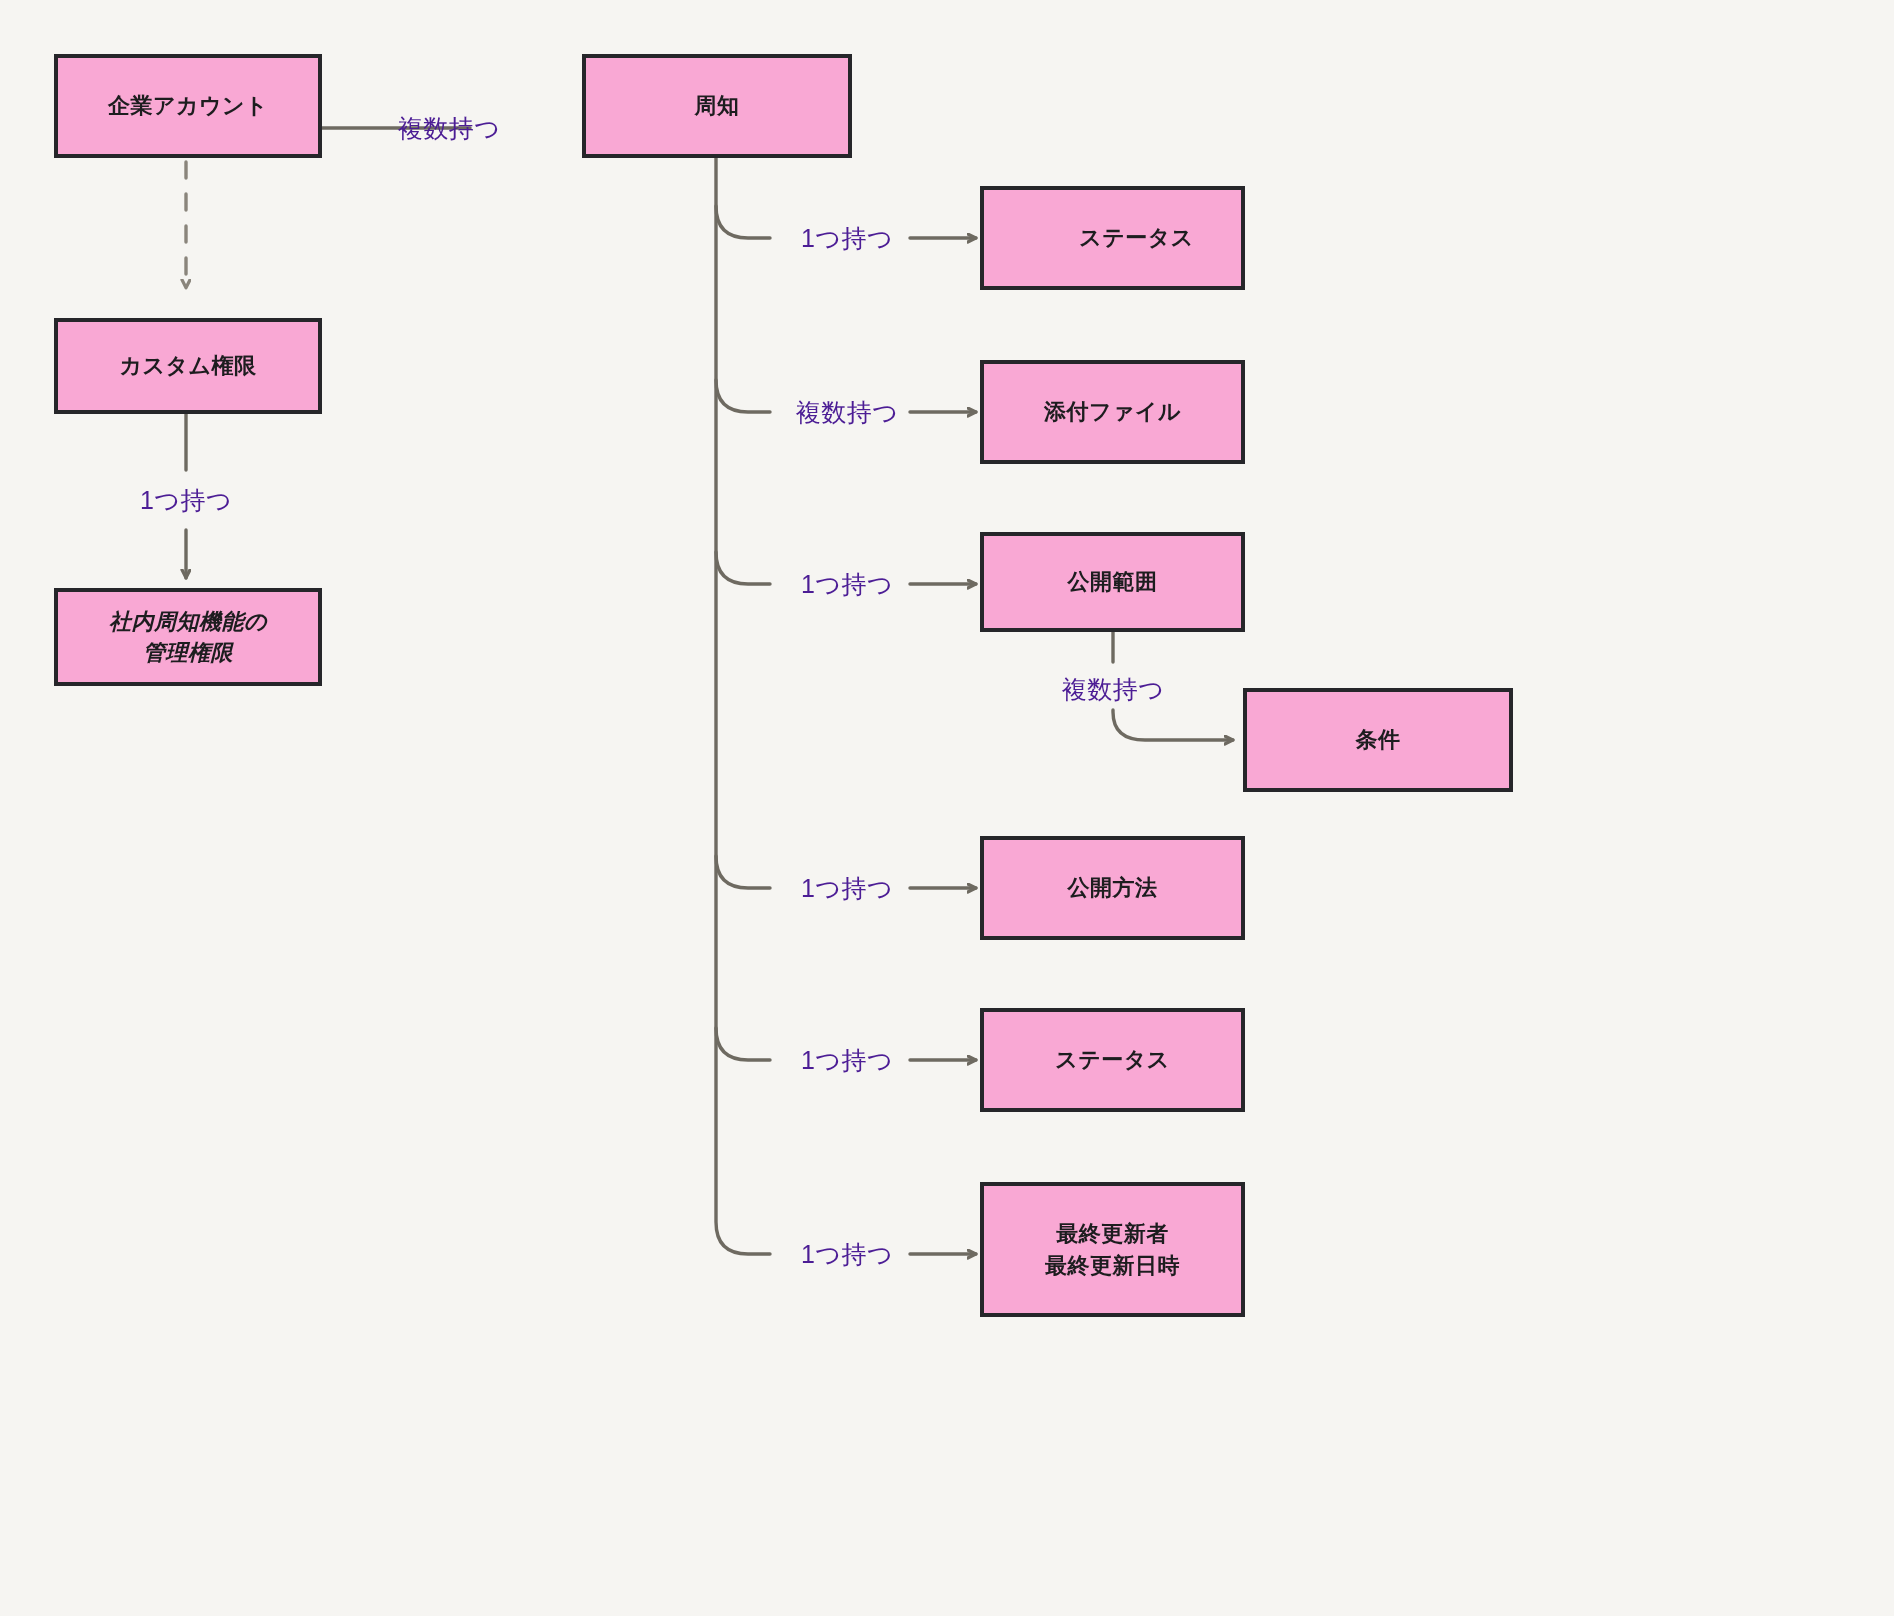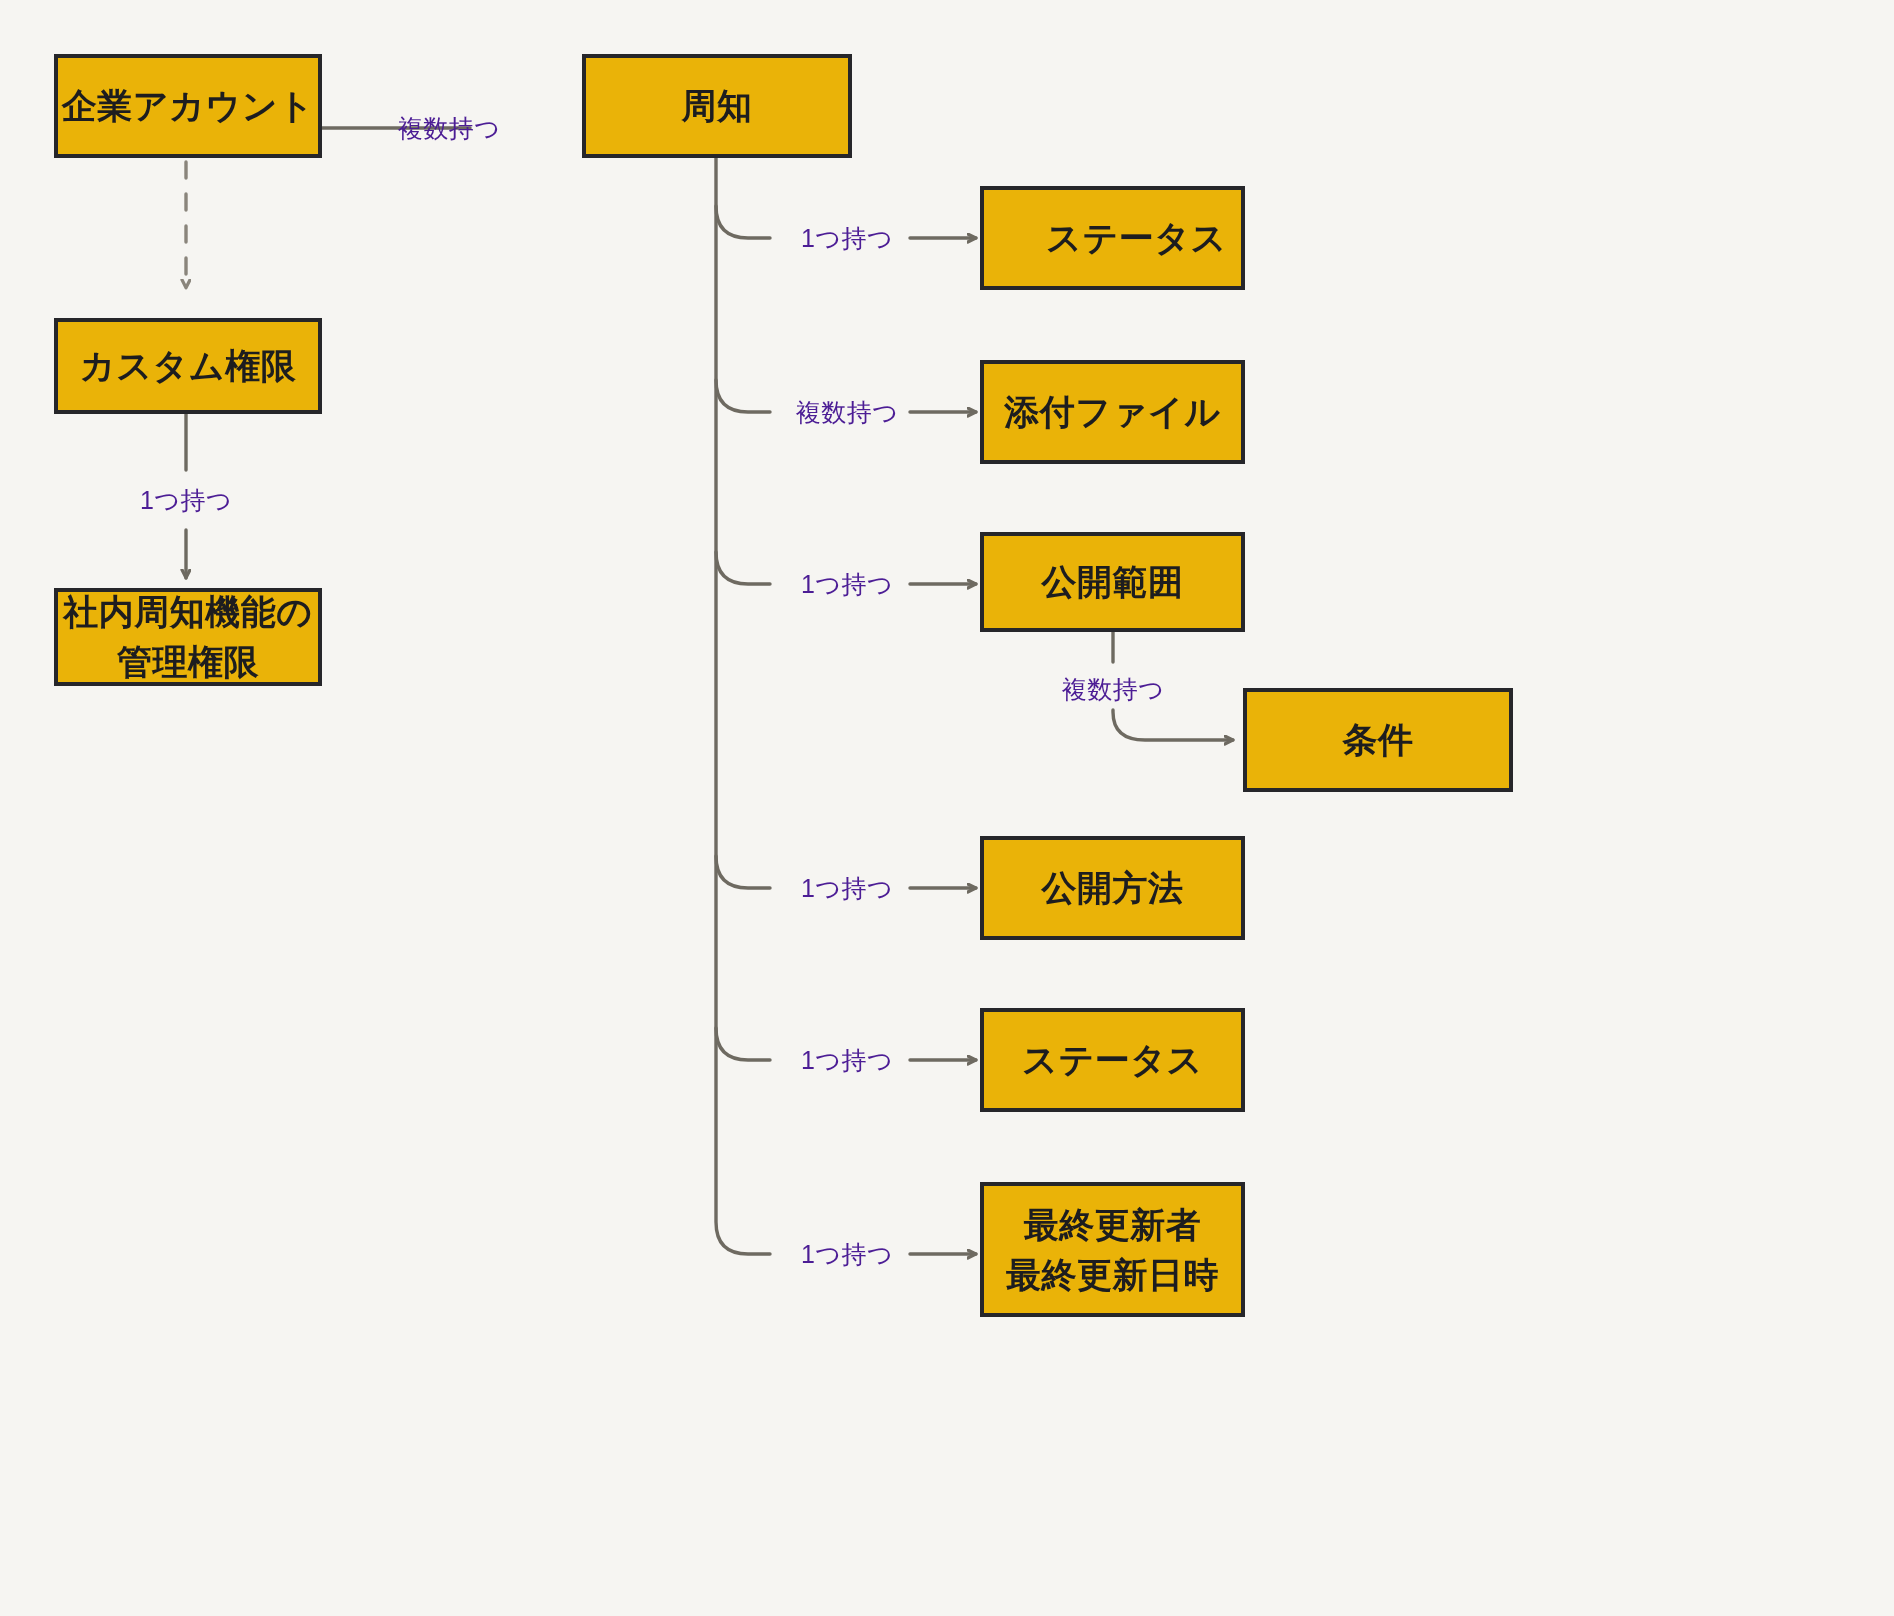--- a/index.html
+++ b/index.html
@@ -24,30 +24,30 @@
   svg.edges {
     position: absolute;
     left: 0;
     top: 0;
     width: 1894px;
     height: 1616px;
     pointer-events: none;
   }
   .node {
     position: absolute;
-    background: #eab308;
+    background: #f9a8d4;
     border: 4px solid #26262a;
     box-sizing: border-box;
     display: flex;
     align-items: center;
     justify-content: center;
     text-align: center;
     color: #1d1d1f;
     font-weight: bold;
-    font-size: 35px;
+    font-size: 22px;
     line-height: 1.42;
     letter-spacing: 0.5px;
   }
   .node .label-lines {
     display: block;
   }
   .edge-label {
     position: absolute;
     color: #4c1d95;
     font-size: 25px;
@@ -114,21 +114,21 @@
   </svg>
 
   <div class="node" style="left:54px; top:54px; width:268px; height:104px;">
     <span class="label-lines">企業アカウント</span>
   </div>
 
   <div class="node" style="left:54px; top:318px; width:268px; height:96px;">
     <span class="label-lines">カスタム権限</span>
   </div>
 
-  <div class="node" style="left:54px; top:588px; width:268px; height:98px; flex-direction:column;">
+  <div class="node" style="left:54px; top:588px; width:268px; height:98px; flex-direction:column;font-style:italic;">
     <span>社内周知機能の</span>
     <span>管理権限</span>
   </div>
 
   <div class="node" style="left:582px; top:54px; width:270px; height:104px;">
     <span class="label-lines">周知</span>
   </div>
 
   <div class="node" style="left:980px; top:186px; width:265px; height:104px;padding-left:48px;">
     <span class="label-lines">ステータス</span>

